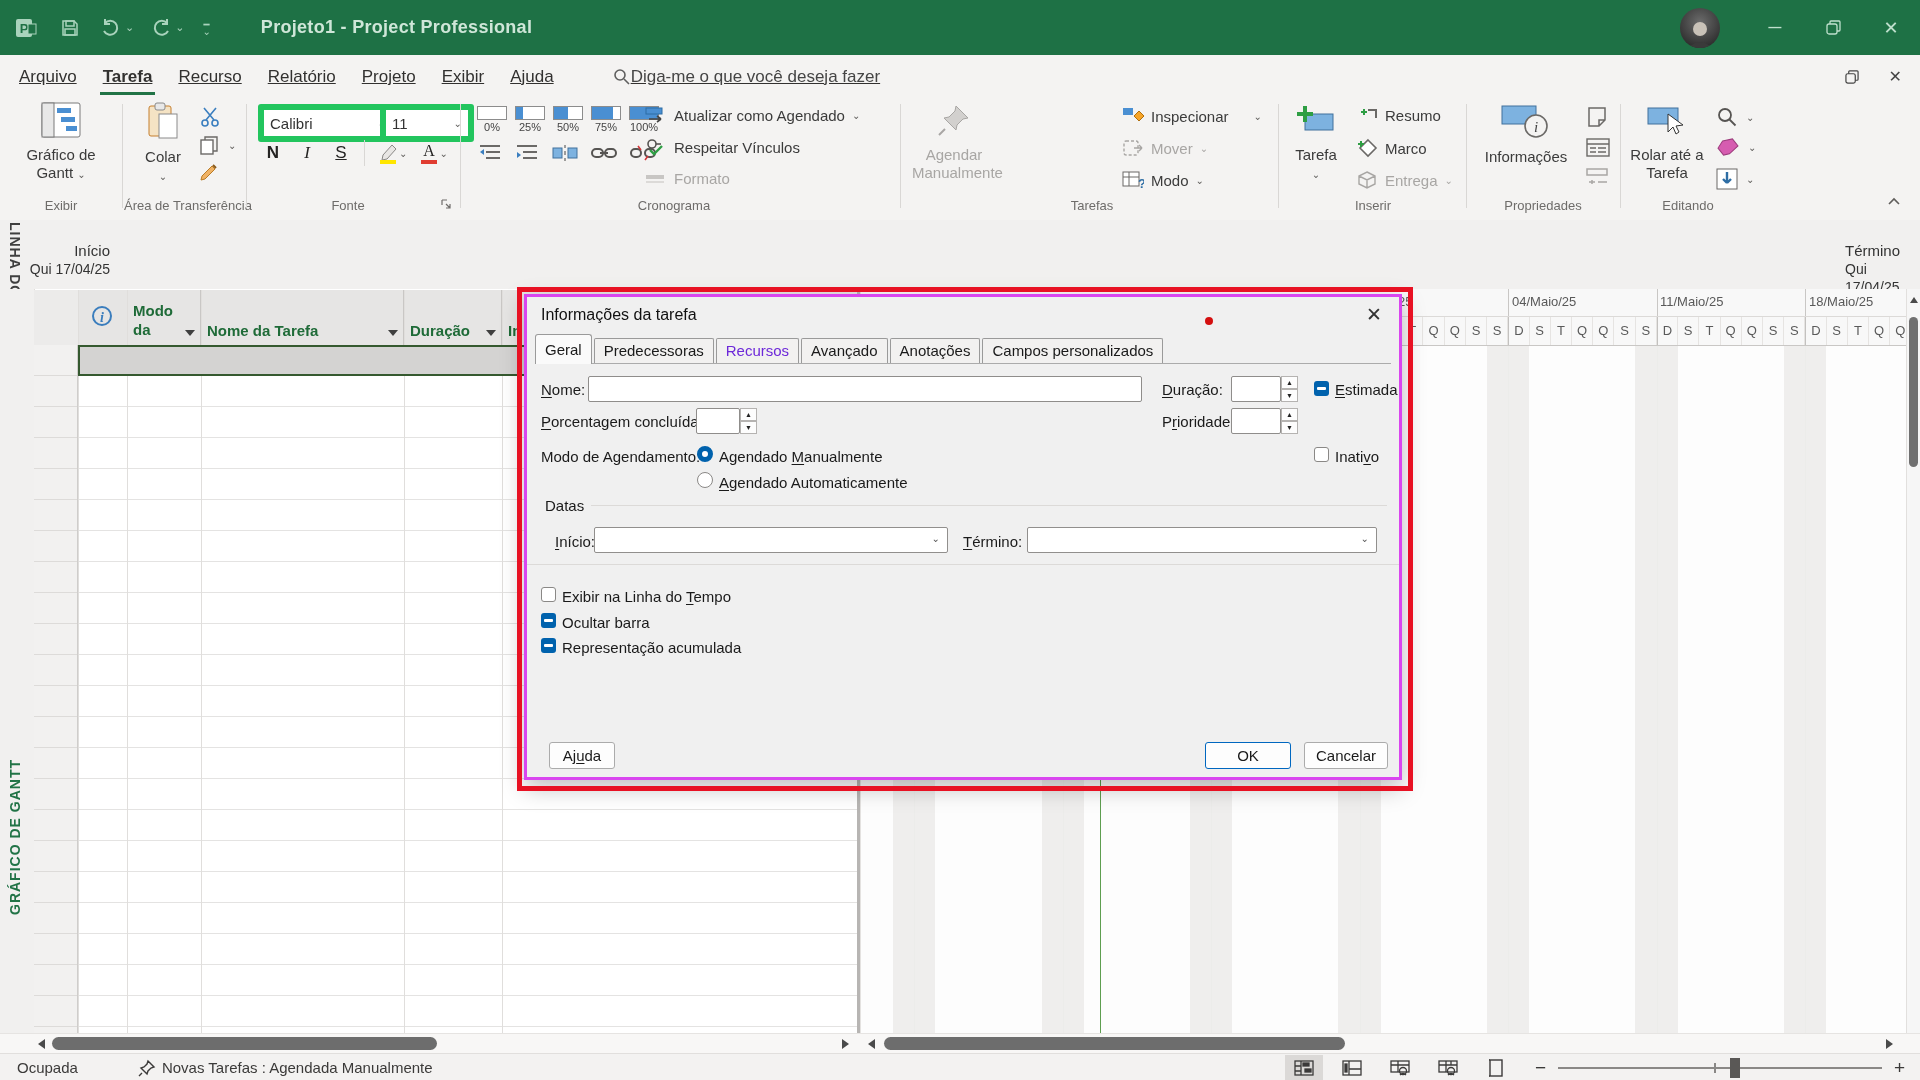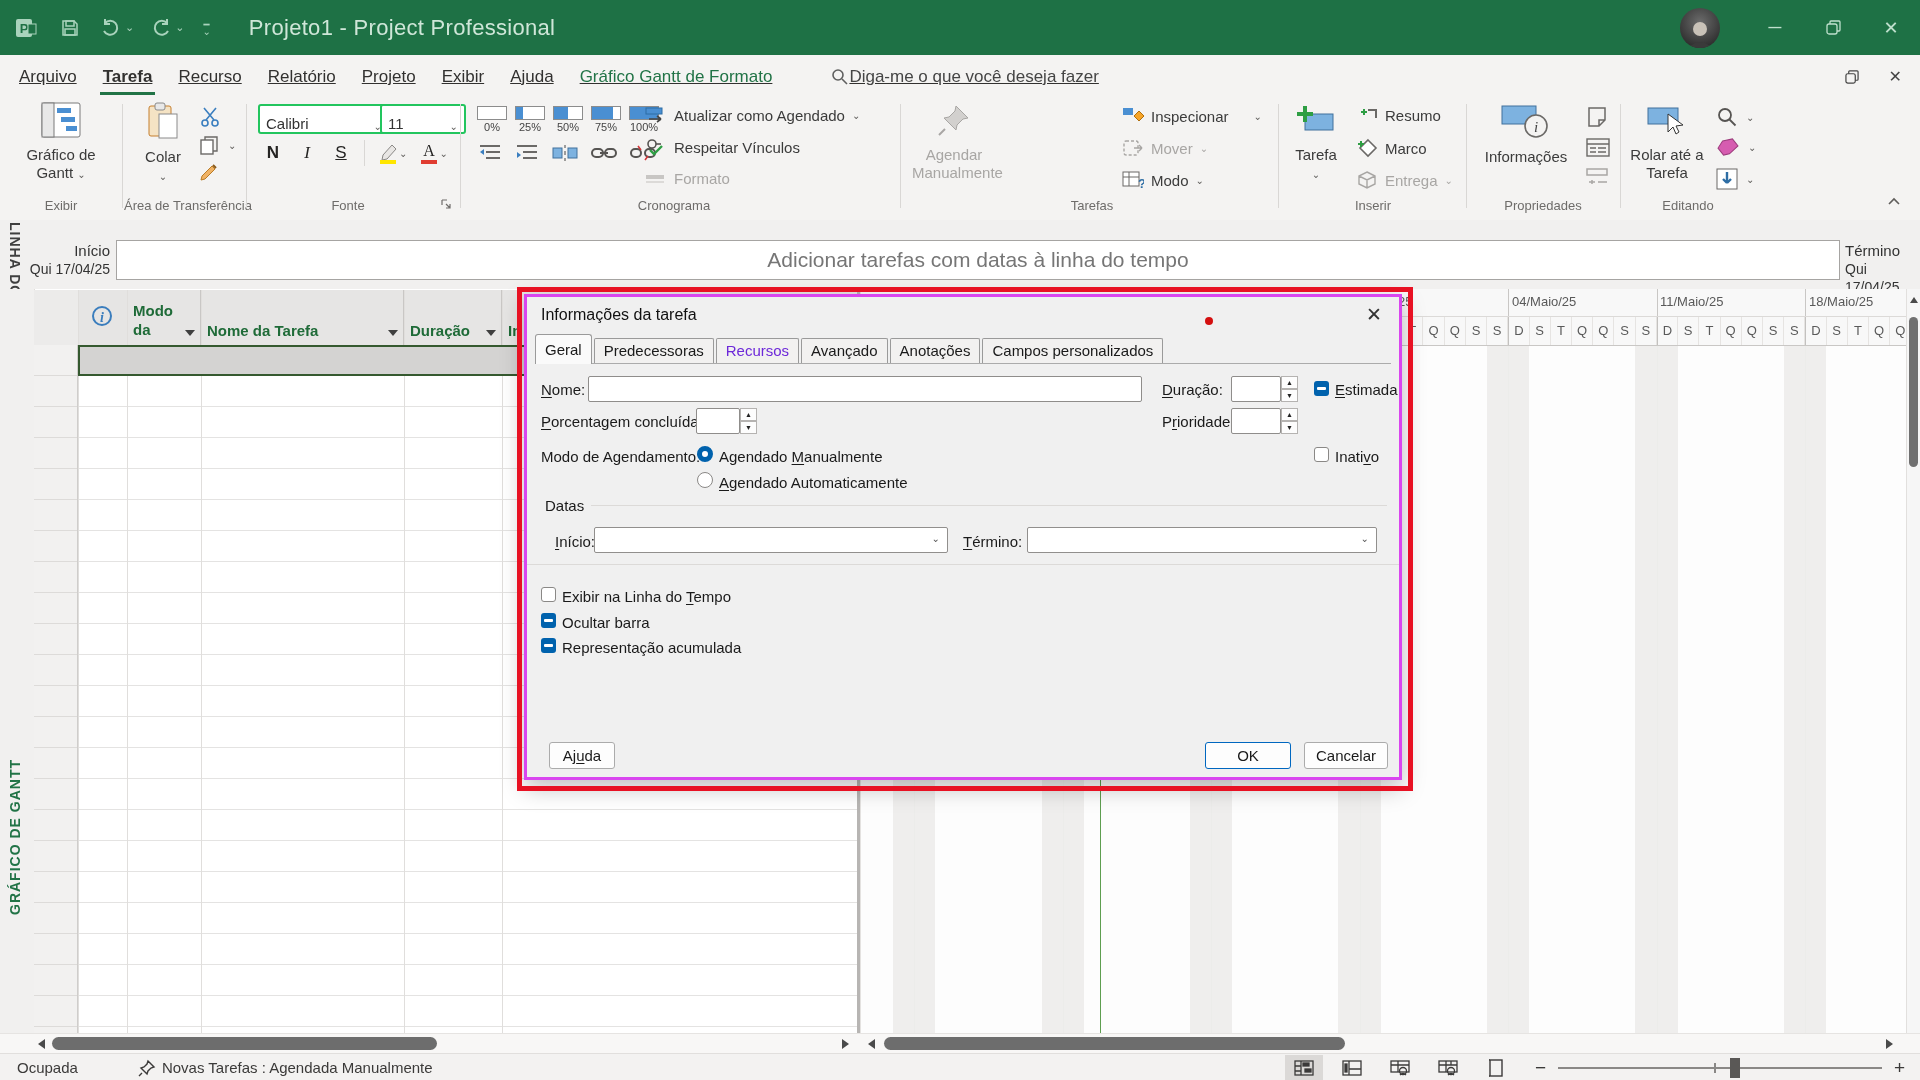--- a/index.html
+++ b/index.html
@@ -5,42 +5,42 @@
   html,body{margin:0;padding:0;background:#444;}
   #screen{position:relative;width:1920px;height:1080px;background:#fff;overflow:hidden;
           font-family:"Liberation Sans", sans-serif;color:#323130;}
   .abs{position:absolute;}
   u{text-decoration:underline;text-underline-offset:2px;}
 
   
   #titlebar{left:0;top:0;width:1920px;height:55px;background:#1e7145;display:flex;align-items:center;}
   .tb-ic{color:#a9d3bc;margin-left:14px;display:flex;align-items:center;}
   .tb-chev{color:#a9d3bc;font-size:11px;margin-left:3px;}
-  #tb-title{color:#cfe6d8;font-size:22px;margin-left:38px;letter-spacing:.3px;}
+  #tb-title{color:#cfe6d8;font-size:18px;margin-left:50px;letter-spacing:.3px;font-weight:bold;}
   #tb-right{position:absolute;right:0;top:0;height:55px;display:flex;align-items:center;}
   .winbtn{width:58px;height:55px;display:flex;align-items:center;justify-content:center;color:#bfe0cd;font-size:18px;}
   #avatar{width:40px;height:40px;border-radius:50%;background:radial-gradient(circle at 50% 35%,#6b6b6b,#1d1d1d);margin-right:26px;overflow:hidden;display:flex;align-items:flex-end;justify-content:center;}
 
   
   #menubar{left:0;top:55px;width:1920px;height:43px;background:#f4f3f2;display:flex;align-items:center;font-size:17px;text-decoration:underline;}
   .mtab{padding:0 13px;height:43px;line-height:43px;position:relative;color:#323130;cursor:default;}
   .mtab.active{font-weight:bold;}
   .mtab.active::after{content:"";position:absolute;left:10px;right:10px;bottom:3px;height:3px;background:#217346;}
   .mtab.ctx{color:#217346;}
   #tellme{display:flex;align-items:center;margin-left:46px;color:#454545;}
   #menu-win{position:absolute;right:18px;top:55px;height:43px;display:flex;align-items:center;gap:30px;color:#444;}
 
   
   #ribbon{left:0;top:98px;width:1920px;height:122px;background:#f4f3f2;border-bottom:1px solid #d6d4d2;font-size:15px;}
   .rgroup-label{position:absolute;top:100px;font-size:13px;color:#6e6c6a;text-align:center;white-space:nowrap;}
   .rdiv{position:absolute;top:6px;width:1px;height:104px;background:#d9d7d5;}
   .bigbtn{position:absolute;top:4px;text-align:center;color:#3b3b3b;line-height:18px;}
   .bigbtn .lbl{margin-top:4px;font-size:15px;}
   .chev{font-size:10px;color:#5f5d5b;}
-  .combo{background:#fff;border:2px solid #22c55e;border-radius:3px;height:26px;display:flex;align-items:flex-end;padding:0 6px;justify-content:space-between;font-size:15px;color:#333;}
+  .combo{background:#fff;border:6px solid #22c55e;border-radius:3px;height:26px;display:flex;align-items:center;padding:0 6px;justify-content:space-between;font-size:15px;color:#333;}
   .smallrow{position:absolute;display:flex;align-items:center;gap:8px;}
   .pctbtn{width:36px;text-align:center;}
   .pctbar{width:28px;height:12px;border:1px solid #8c8c8c;background:#fff;margin:0 auto;position:relative;}
   .pctbar i{position:absolute;left:0;top:0;bottom:0;background:#4a8fd2;display:block;}
   .pctbtn .t{font-size:11px;color:#444;margin-top:1px;}
   .rtxtbtn{display:flex;align-items:center;gap:7px;color:#3b3b3b;white-space:nowrap;}
   .disabled, .disabled *{color:#a8a6a4 !important;}
   .fmt{font-size:17px;color:#252423;width:22px;text-align:center;}
 
   
@@ -174,21 +174,20 @@
   </div>
 
   <div id="menubar" class="abs">
     <span class="mtab" style="margin-left:6px">Arquivo</span>
     <span class="mtab active">Tarefa</span>
     <span class="mtab">Recurso</span>
     <span class="mtab">Relatório</span>
     <span class="mtab">Projeto</span>
     <span class="mtab">Exibir</span>
     <span class="mtab">Ajuda</span>
-    <span class="mtab ctx">Gráfico Gantt de Formato</span>
     <span id="tellme">
       <svg width="18" height="18" viewBox="0 0 18 18" fill="none" stroke="#5f5f5f" stroke-width="1.6">
           <circle cx="7" cy="7" r="5"></circle>
           <path d="M11 11 l5 5"></path>
         </svg>
       <span style="margin-left:0">Diga-me o que você deseja fazer</span>
     </span>
   </div>
   <div id="menu-win" class="abs">
     <svg width="14" height="14" viewBox="0 0 15 15" fill="none" stroke="#444" stroke-width="1.3">
@@ -489,23 +488,20 @@
       </svg>
   </div>
 
   <div id="tl-pane" class="abs">
     <div class="abs" style="left:0;top:0;width:34px;height:69px;overflow:hidden;">
       <span class="vstrip" style="position:absolute;left:7px;top:2px;writing-mode:vertical-lr;color:#3f3f3f;">LINHA DO TEMPO</span>
     </div>
     <div class="abs tl-lbl" style="right:1810px;top:22px;width:100px;">
       <div>Início</div>
       <div style="font-size:14px;">Qui 17/04/25</div>
-    </div>
-    <div id="tl-box">
-      <span id="tl-placeholder">Adicionar tarefas com datas à linha do tempo</span>
     </div>
     <div class="abs tl-lbl" style="left:1845px;top:22px;text-align:left;">
       <div>Término</div>
       <div style="font-size:14px;">Qui 17/04/25</div>
     </div>
   </div>
 
   <div id="main" class="abs">
 
     <div class="abs" style="left:0;top:0;width:34px;height:744px;background:#f1f0ef;border-right:1px solid #e0deda;">

